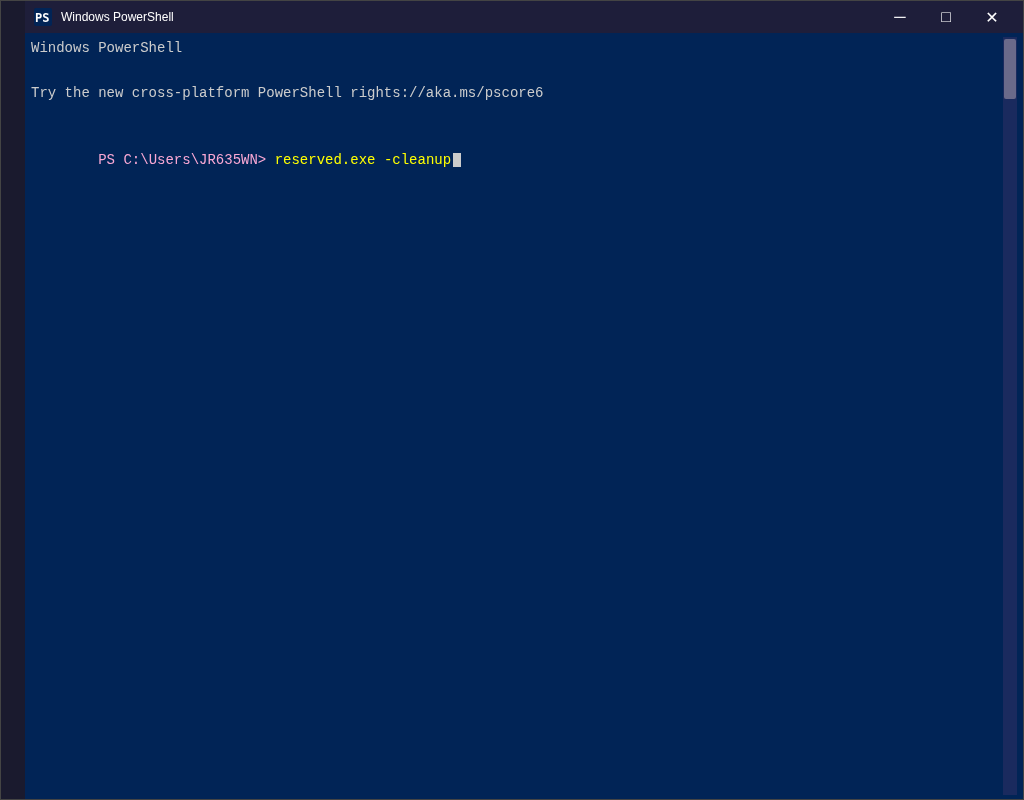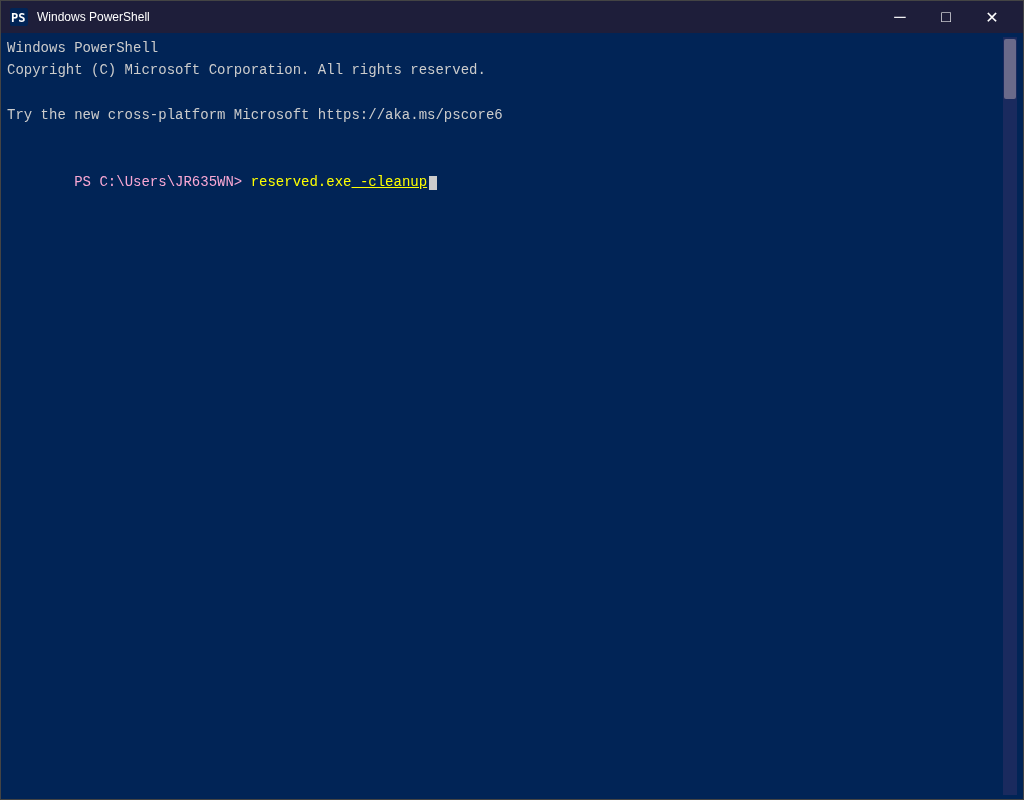--- a/index.html
+++ b/index.html
@@ -15,20 +15,21 @@
       font-family: 'Consolas', 'Courier New', monospace;
       overflow: hidden;
     }
 
     .window {
       width: 1024px;
       height: 800px;
       display: flex;
       flex-direction: column;
       border: 1px solid #444;
+      padding-left: 24px;
     }
 
     .title-bar {
       height: 32px;
       background: #1e1e3a;
       display: flex;
       align-items: center;
       padding: 0 8px;
       flex-shrink: 0;
       user-select: none;
@@ -106,21 +107,20 @@
     .prompt {
       color: #f9a8d4;
     }
 
     .command-name {
       color: #ffff00;
     }
 
     .command-arg {
       color: #ffff00;
-      text-decoration: underline;
     }
 
     .cursor {
       display: inline-block;
       width: 8px;
       height: 14px;
       background: #cccccc;
       vertical-align: middle;
       margin-left: 2px;
       animation: blink 1s step-end infinite;
@@ -164,23 +164,22 @@
     <div class="title-bar-controls">
       <button class="title-bar-btn">─</button>
       <button class="title-bar-btn">□</button>
       <button class="title-bar-btn close">✕</button>
     </div>
   </div>
 
   <div class="terminal-body">
     <div class="terminal-content">
       <div class="terminal-line">Windows PowerShell</div>
-      <div class="terminal-line">Copyright (C) Microsoft Corporation. All rights reserved.</div>
       <div class="terminal-line empty"></div>
-      <div class="terminal-line">Try the new cross-platform Microsoft https://aka.ms/pscore6</div>
+      <div class="terminal-line">Try the new cross-platform PowerShell rights://aka.ms/pscore6</div>
       <div class="terminal-line empty"></div>
       <div class="terminal-line">
         <span class="prompt">PS C:\Users\JR635WN&gt; </span><span class="command-name">reserved.exe</span><span class="command-arg"> -cleanup</span><span class="cursor"></span>
       </div>
     </div>
     <div class="scrollbar">
       <div class="scrollbar-thumb"></div>
     </div>
   </div>
 </div>

